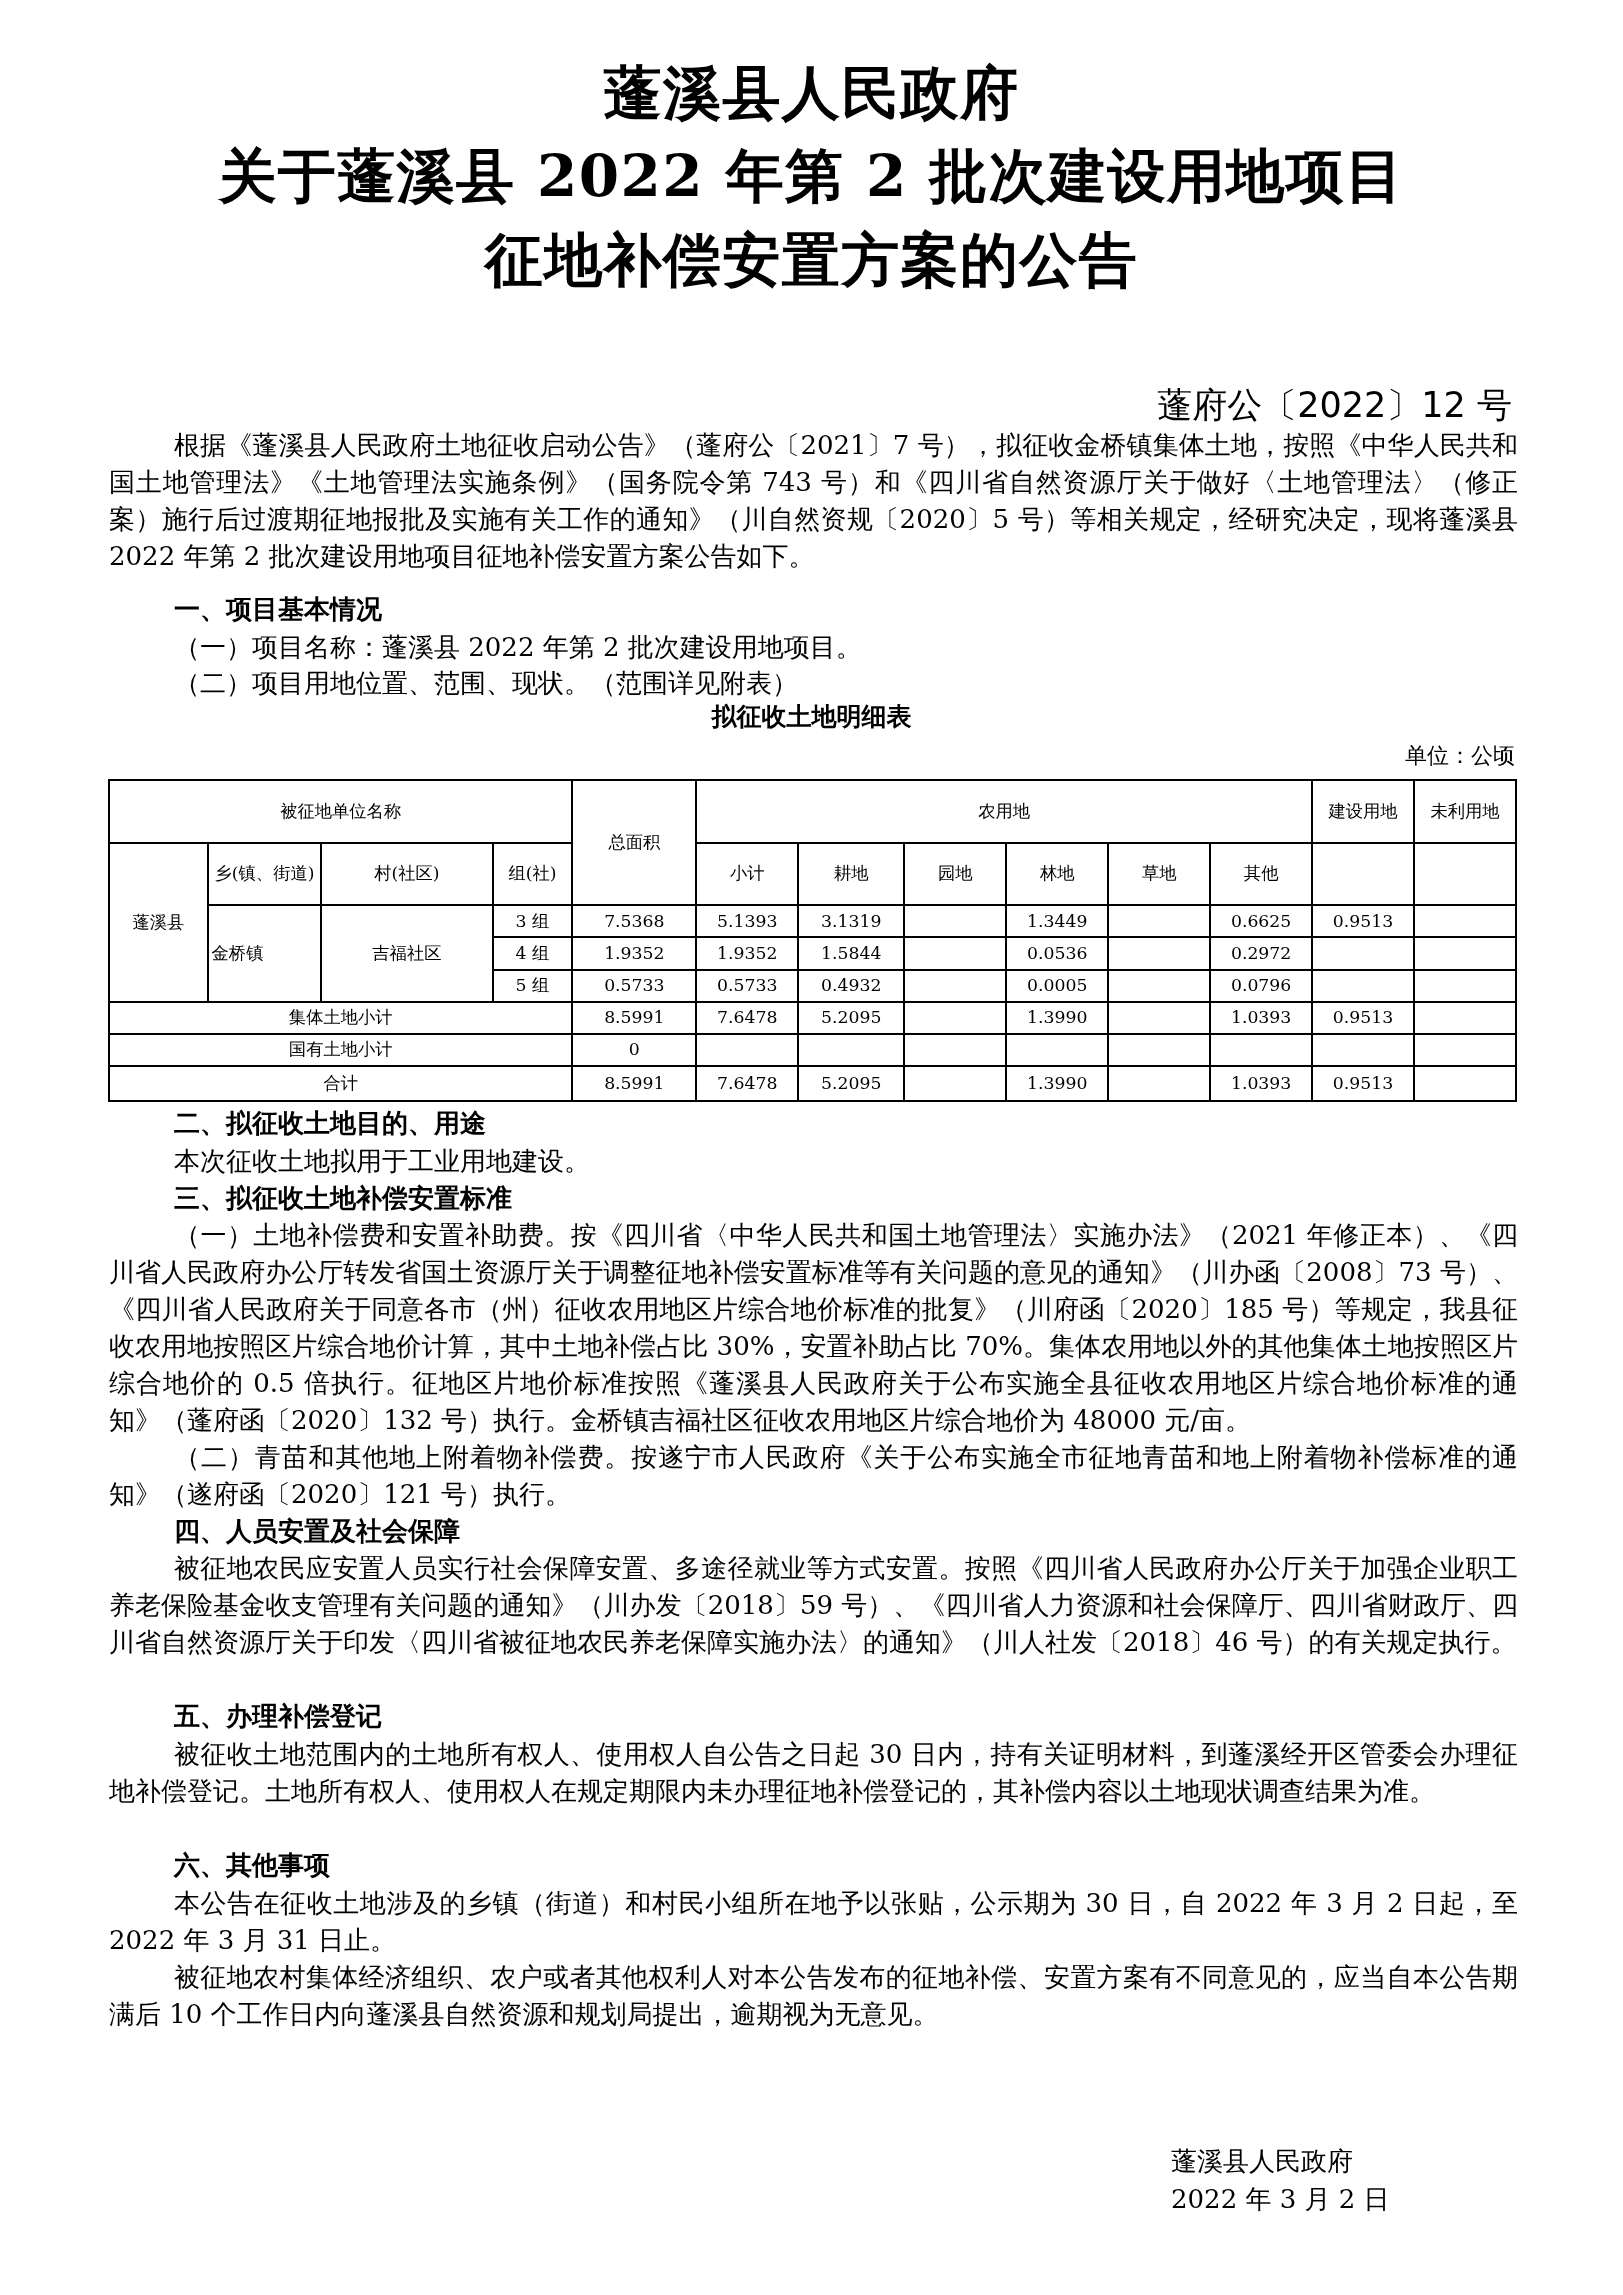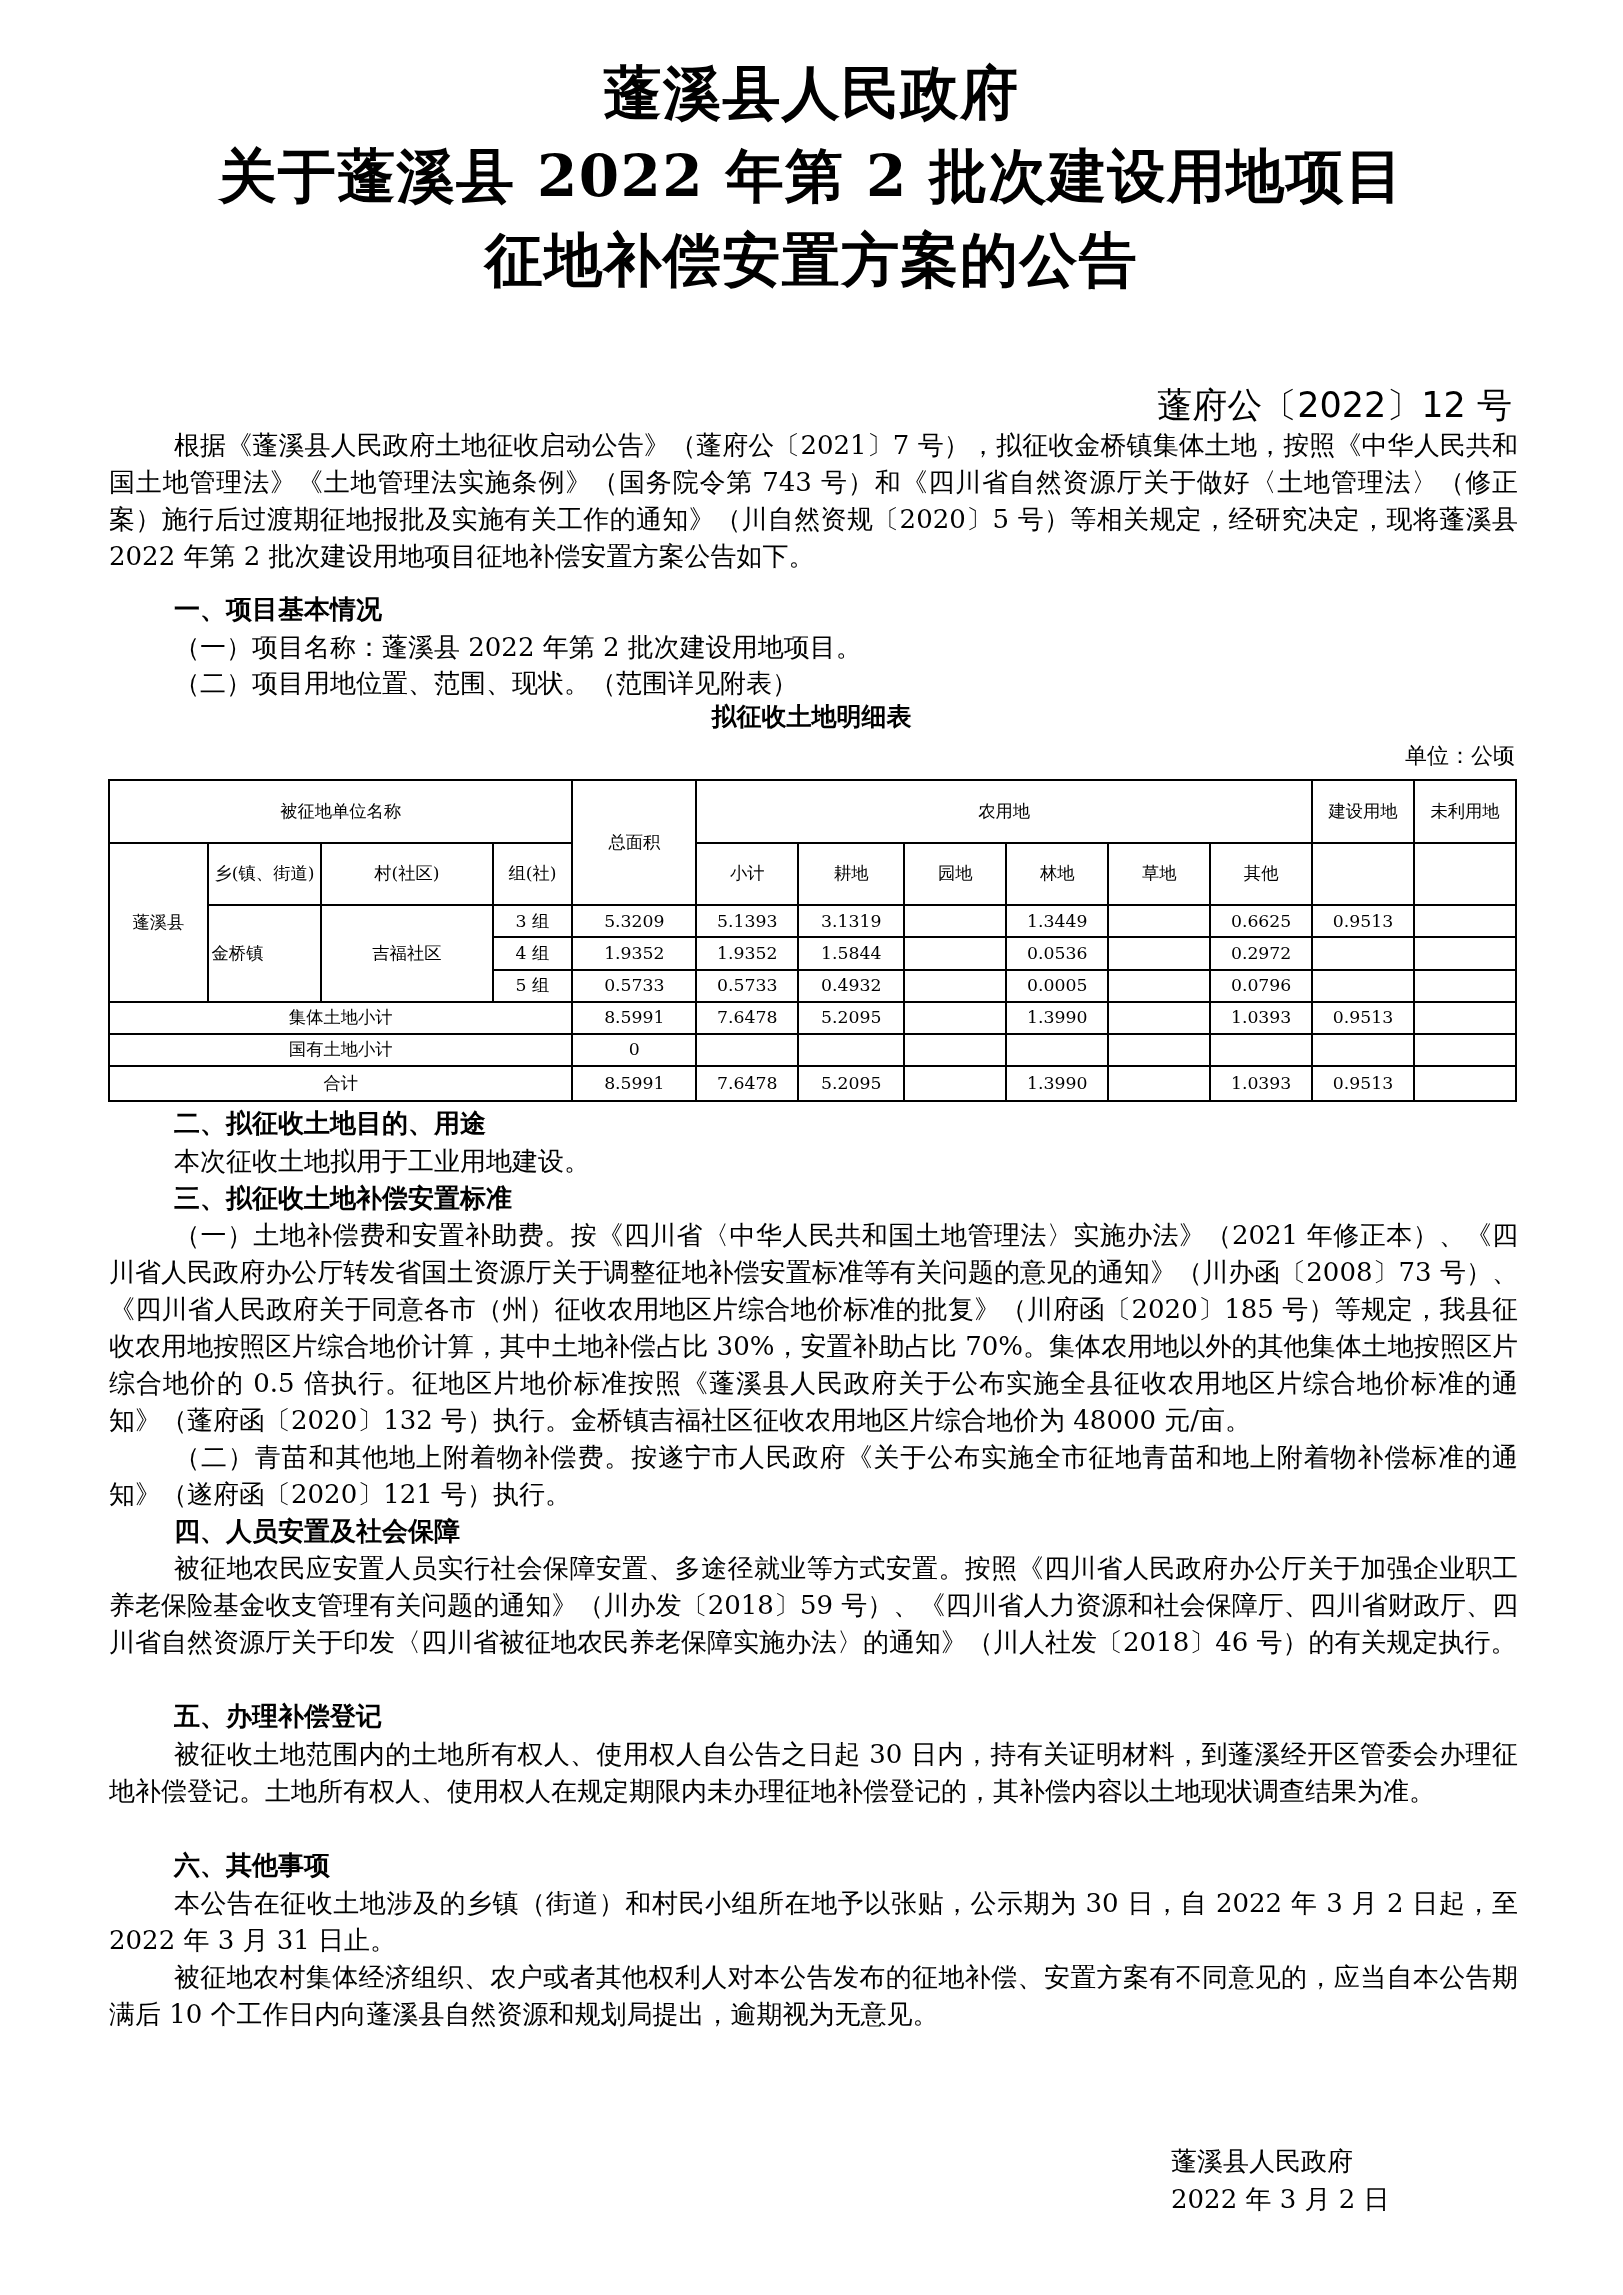--- a/index.html
+++ b/index.html
@@ -112,21 +112,21 @@
     <td>林地</td>
     <td>草地</td>
     <td>其他</td>
     <td></td>
     <td></td>
   </tr>
   <tr style="height:32px">
     <td rowspan="3" class="thin-left thin-top left-align">金桥镇</td>
     <td rowspan="3" class="thin-top">吉福社区</td>
     <td>3 组</td>
-    <td>5.3209</td>
+    <td>7.5368</td>
     <td>5.1393</td>
     <td>3.1319</td>
     <td></td>
     <td>1.3449</td>
     <td></td>
     <td>0.6625</td>
     <td>0.9513</td>
     <td></td>
   </tr>
   <tr style="height:32px">

